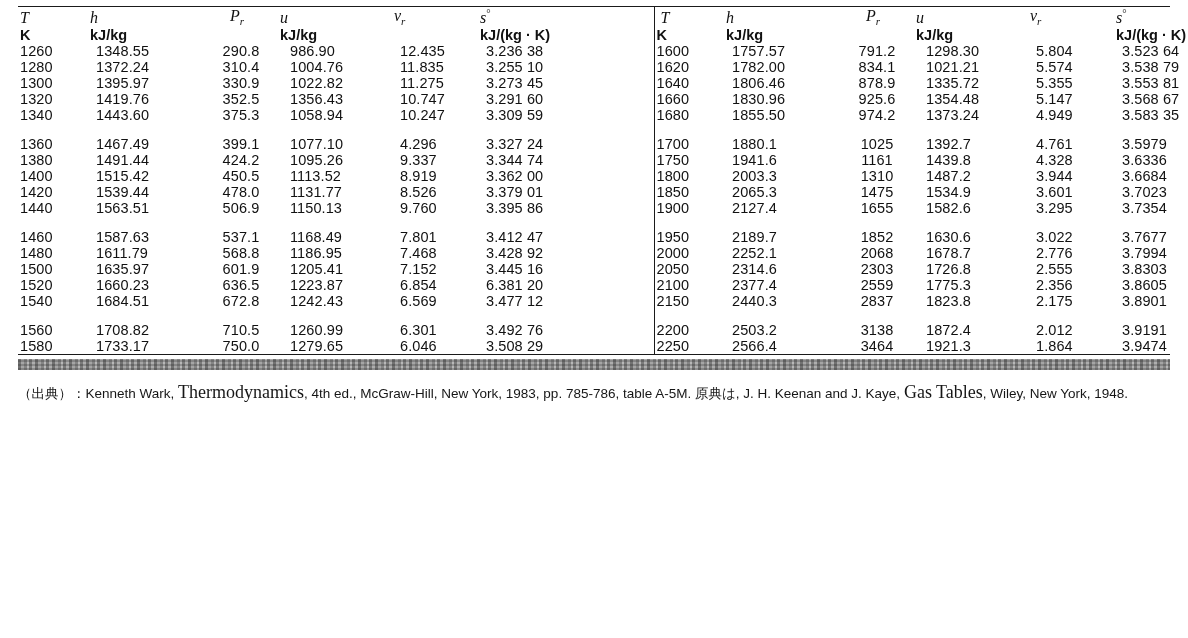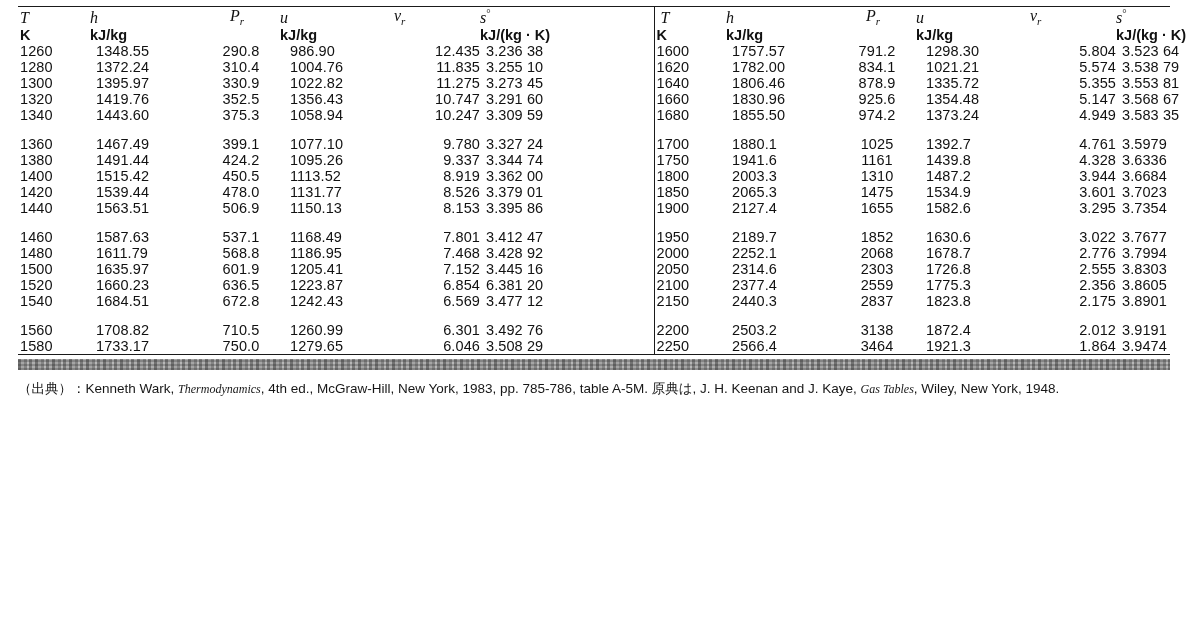--- a/index.html
+++ b/index.html
@@ -80,21 +80,21 @@
   .num td {
     font-size: 14.5px;
     padding-top: 2.5px;
     padding-bottom: 2.5px;
     letter-spacing: 0.1px;
   }
   .num td.cell-t  { padding-left: 2px; }
   .num td.cell-h  { padding-left: 6px; }
   .num td.cell-pr { padding-left: 8px; }
   .num td.cell-u  { padding-left: 10px; }
-  .num td.cell-vr { padding-left: 6px; text-align: right; }
+  .num td.cell-vr { padding-left: 6px; }
   .num td.cell-s  { padding-left: 6px; }
 
   .num.spacer-after td { padding-bottom: 13px; }
 
   
   .divider {
     border-left: 1.4px solid #1a1a1a;
   }
   .gap-head { }
 
@@ -119,23 +119,22 @@
   }
 
   .source {
     width: 1152px;
     margin-top: 9px;
     font-size: 13.5px;
     line-height: 1.45;
     color: #161616;
   }
   .source .it {
-    font-style: italic;
     font-family: "Liberation Serif", serif;
-    font-size: 12px;
+    font-size: 18px;
   }
 </style>
 </head>
 <body>
 
 <div class="page">
 
   <hr class="rule rule-top">
 
   <table class="data">
@@ -262,21 +261,21 @@
           <td class="cell-pr">974.2</td>
           <td class="cell-u">1373.24</td>
           <td class="cell-vr">4.949</td>
           <td class="cell-s">3.583 35</td>
         </tr>
         <tr class="num">
           <td class="cell-t">1360</td>
           <td class="cell-h">1467.49</td>
           <td class="cell-pr">399.1</td>
           <td class="cell-u">1077.10</td>
-          <td class="cell-vr">9.780</td>
+          <td class="cell-vr">4.296</td>
           <td class="cell-s">3.327 24</td>
           <td></td>
           <td class="cell-t divider">1700</td>
           <td class="cell-h">1880.1</td>
           <td class="cell-pr">1025</td>
           <td class="cell-u">1392.7</td>
           <td class="cell-vr">4.761</td>
           <td class="cell-s">3.5979</td>
         </tr>
         <tr class="num">
@@ -322,21 +321,21 @@
           <td class="cell-pr">1475</td>
           <td class="cell-u">1534.9</td>
           <td class="cell-vr">3.601</td>
           <td class="cell-s">3.7023</td>
         </tr>
         <tr class="num spacer-after">
           <td class="cell-t">1440</td>
           <td class="cell-h">1563.51</td>
           <td class="cell-pr">506.9</td>
           <td class="cell-u">1150.13</td>
-          <td class="cell-vr">8.153</td>
+          <td class="cell-vr">9.760</td>
           <td class="cell-s">3.395 86</td>
           <td></td>
           <td class="cell-t divider">1900</td>
           <td class="cell-h">2127.4</td>
           <td class="cell-pr">1655</td>
           <td class="cell-u">1582.6</td>
           <td class="cell-vr">3.295</td>
           <td class="cell-s">3.7354</td>
         </tr>
         <tr class="num">

